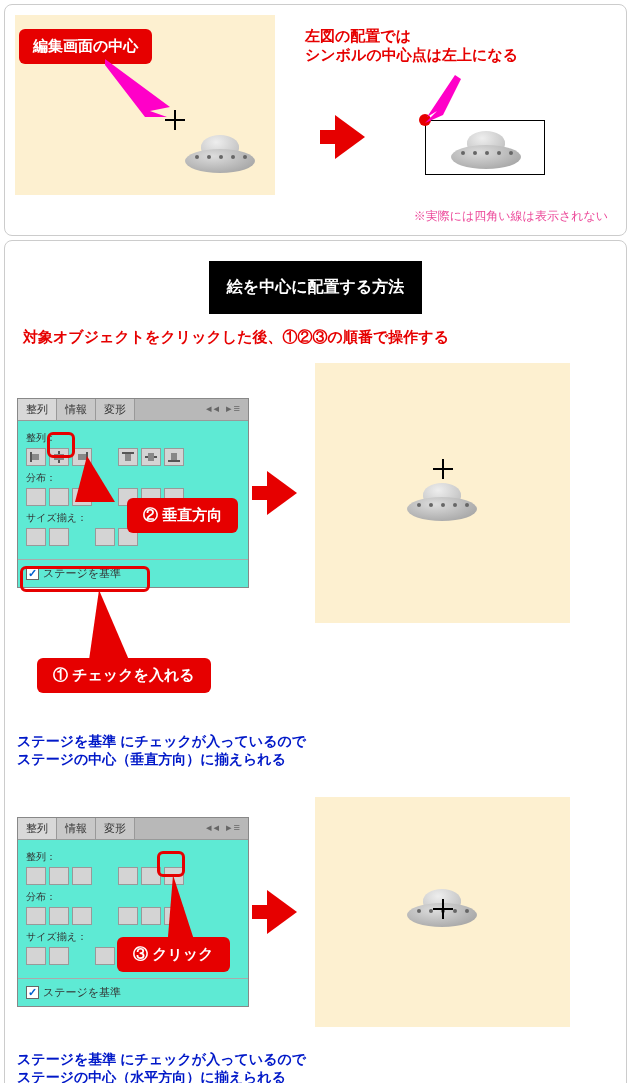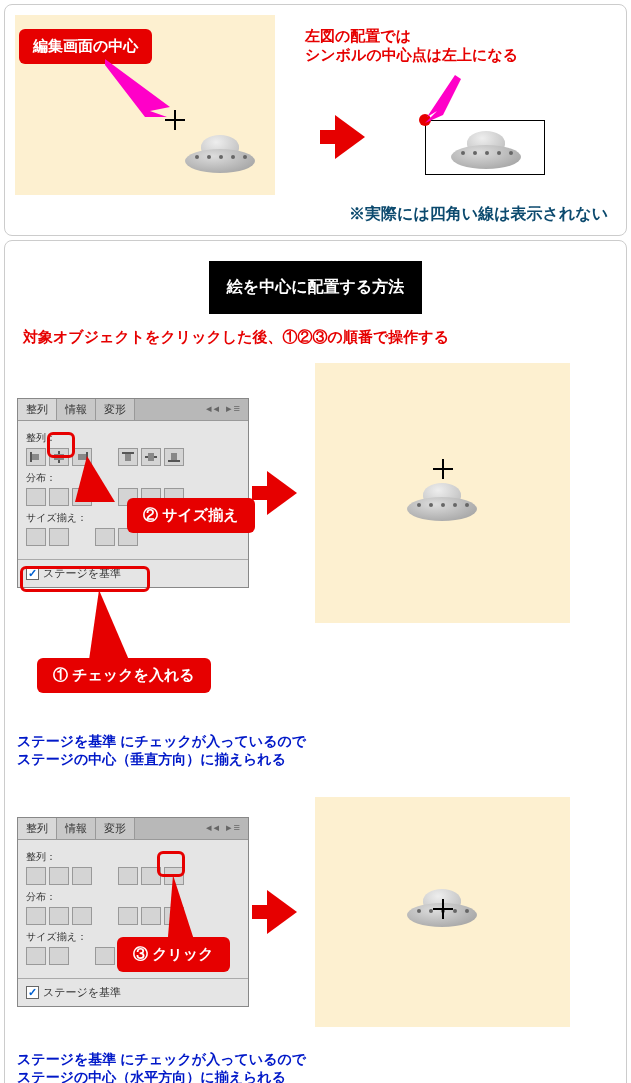--- a/index.html
+++ b/index.html
@@ -4,24 +4,24 @@
 <style>
 * { margin: 0; padding: 0; box-sizing: border-box; }
 body { font-family: "Hiragino Sans", "Meiryo", sans-serif; background: #fff; width: 631px; }
 .card { border: 1px solid #ccc; border-radius: 8px; margin: 4px; padding: 24px 10px; background: #fff; }
 .card1 { height: 232px; position: relative; }
 .stage { background: #fdf0d0; position: relative; }
 .badge-red { background: #e60000; color: #fff; font-weight: bold; padding: 8px 14px; border-radius: 6px; position: absolute; font-size: 15px; }
 .black-title { background: #000; color: #fff; font-weight: bold; padding: 16px 18px; font-size: 16px; display: inline-block; }
 .red-text { color: #e60000; font-weight: bold; font-size: 15px; }
 .blue-text { color: #0018c8; font-weight: bold; font-size: 14px; text-align: left; }
-.note { color: #0c4a6e; font-size: 16px; font-weight: bold; }
+.note { color: #ec4899; font-size: 12px; }
 .arrow-right { width: 0; height: 0; border-top: 22px solid transparent; border-bottom: 22px solid transparent; border-left: 30px solid #e60000; position: relative; }
 .arrow-right::before { content: ""; position: absolute; left: -45px; top: -7px; width: 16px; height: 14px; background: #e60000; }
-.panel { background: #e5e5e5; border: 1px solid #888; width: 232px; font-size: 11px; color: #333; position: relative; }
+.panel { background: #5eead4; border: 1px solid #888; width: 232px; font-size: 11px; color: #333; position: relative; }
 .panel-tabs { display: flex; background: #b8b8b8; border-bottom: 1px solid #999; }
 .panel-tab { padding: 3px 8px; border-right: 1px solid #999; background: #c8c8c8; }
 .panel-tab.active { background: #d8d8d8; }
 .panel-tabs .nav { margin-left: auto; padding: 3px 6px; letter-spacing: 2px; color: #666; }
 .panel-body { padding: 6px 8px 8px; }
 .panel-label { font-size: 10px; margin: 4px 0 3px; }
 .icon-row { display: flex; gap: 6px; margin-bottom: 5px; }
 .icon-group { display: flex; gap: 3px; }
 .ibtn { width: 20px; height: 18px; background: #d4d4d4; border: 1px solid #999; display: flex; align-items: center; justify-content: center; position: relative; }
 .ibtn svg { width: 14px; height: 12px; }
@@ -185,21 +185,21 @@
         </div>
         <div class="checkbox-row">
           <span class="chk checked"></span>
           <span>ステージを基準</span>
         </div>
       </div>
 
       <div class="red-box" style="left:30px; top:34px; width:28px; height:26px;"></div>
       <div class="red-box" style="left:3px; top:168px; width:130px; height:26px;"></div>
 
-      <div class="callout" style="left:110px; top:100px;">②  サイズ揃え</div>
+      <div class="callout" style="left:110px; top:100px;">②  垂直方向</div>
       <div style="position:absolute; left:58px; top:58px; width:0; height:0; border-left:12px solid transparent; border-right:28px solid transparent; border-bottom:46px solid #e60000;"></div>
       <div class="callout" style="left:20px; top:260px;">①  チェックを入れる</div>
       <div style="position:absolute; left:72px; top:192px; width:0; height:0; border-left:10px solid transparent; border-right:30px solid transparent; border-bottom:70px solid #e60000;"></div>
     </div>
 
     <div>
         <div class="arrow-right"></div>
       </div>
 
     <div class="stage" style="width:255px; height:260px; position:relative;">

